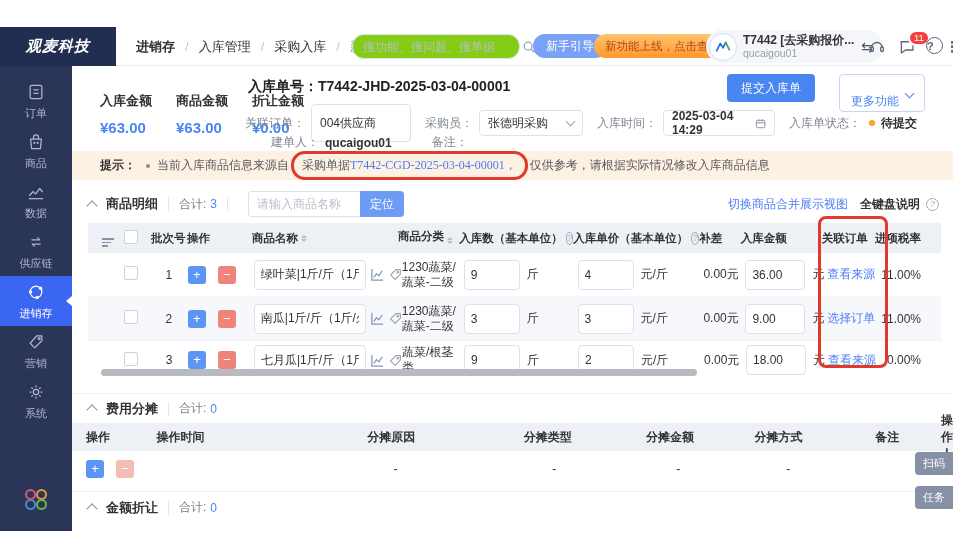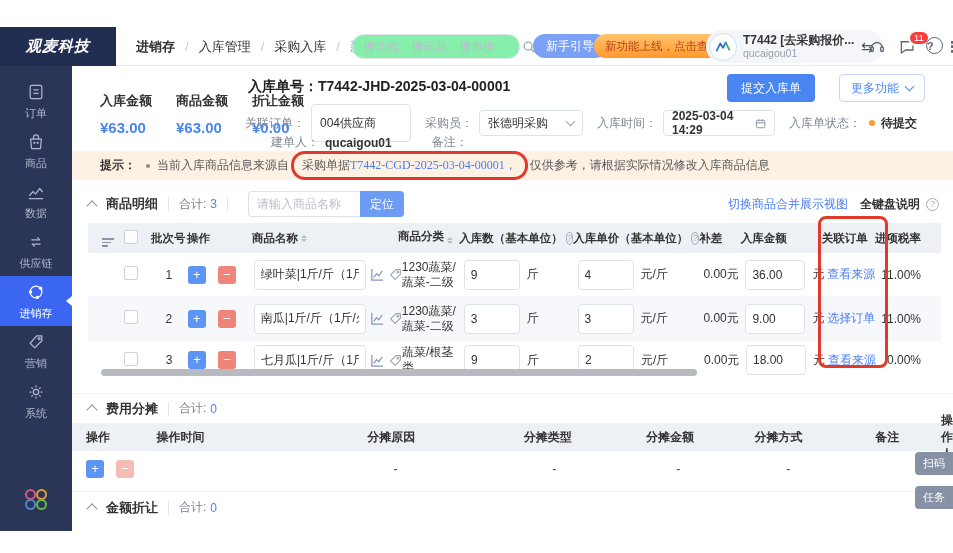--- a/index.html
+++ b/index.html
@@ -14,21 +14,21 @@
   color:#fff; font-size:15px; font-weight:bold; font-style:italic; display:flex;
   align-items:center; justify-content:center; letter-spacing:1px; }
 .crumbs { position:absolute; left:136px; top:0; height:39px; display:flex; align-items:center;
   font-size:13px; color:#333; }
 .crumb { margin-right:10px; cursor:pointer; }
 .crumb.strong { font-weight:bold; }
 .crumb.active { color:#4a7df5; }
 .sep { margin-right:10px; color:#c3c7cf; }
 .sep::after { content:"/"; }
 .searchbox { position:absolute; left:352px; top:7px; width:168px; height:25px;
-  border:1px solid #e1e4eb; border-radius:12px; display:flex; align-items:center; background:#86efac; }
+  border:1px solid #e1e4eb; border-radius:12px; display:flex; align-items:center; background:#84cc16; }
 .searchbox input { flex:1; border:none; outline:none; font-size:12px; padding:0 4px 0 10px;
   color:#333; background:transparent; font-family:inherit; }
 .searchbox input::placeholder { color:#b9bfcb; }
 .search-ic { width:14px; height:14px; margin-right:8px; flex:0 0 auto; }
 .pill { border:none; border-radius:13px; height:24px; font-size:12px; cursor:pointer;
   font-family:inherit; position:absolute; top:7px; }
 .pill.guide { left:533px; padding:0 13px; background:#7aa1f6; color:#fff; }
 .pill.promo { left:594px; padding:0 11px; background:linear-gradient(180deg,#ffc46e,#ff992d);
   color:#b8401a; font-size:11.5px; }
 .userchip { position:absolute; left:706px; top:3px; height:33px; background:#f4f6f9;
@@ -90,22 +90,22 @@
   color:#333; cursor:pointer; background:#fff; }
 .f-select { width:104px; }
 .f-date { width:112px; font-weight:bold; }
 .chev-d { width:7px; height:7px; border-right:1.5px solid #98a1ae; border-bottom:1.5px solid #98a1ae;
   transform:rotate(45deg); margin-top:-3px; }
 .chev-d.blue { border-color:#4a86f2; }
 .dot-o { width:6px; height:6px; border-radius:50%; background:#ff9c2e; margin:0 6px 0 8px; }
 .head-btns { position:absolute; right:28px; top:8px; display:flex; gap:24px;margin-left:40px; }
 .btn-primary { height:28px; padding:0 14px; background:#4a86f2; color:#fff; border:none;
   border-radius:4px; font-size:12px; cursor:pointer; font-family:inherit; }
-.btn-ghost { height:28px; padding:12px 11px; background:#fff; color:#4a86f2; border:1px solid #c6d4f7;
-  border-radius:4px; font-size:12px; cursor:pointer; display:flex; align-items:center; gap:7px;
+.btn-ghost { height:28px; padding:18px 11px; background:#fff; color:#4a86f2; border:1px solid #c6d4f7;
+  border-radius:4px; font-size:12px; cursor:pointer; display:flex; align-items:flex-start; gap:7px;
   font-family:inherit; }
 .remark-l { margin-left:40px; }
 .creator-v { margin-left:6px; font-weight:bold; }
 
 
 .alertbar { position:absolute; left:72px; top:151px; width:881px; height:29px; background:#fdf1e4;
   display:flex; align-items:center; padding-left:28px; font-size:12px; color:#595959;
   overflow:visible;font-family:Liberation Serif, serif; }
 .a-pre { font-weight:bold; color:#333; margin-right:10px; }
 .a-dot { width:4px; height:4px; border-radius:50%; background:#8c8c8c; margin-right:7px; }

